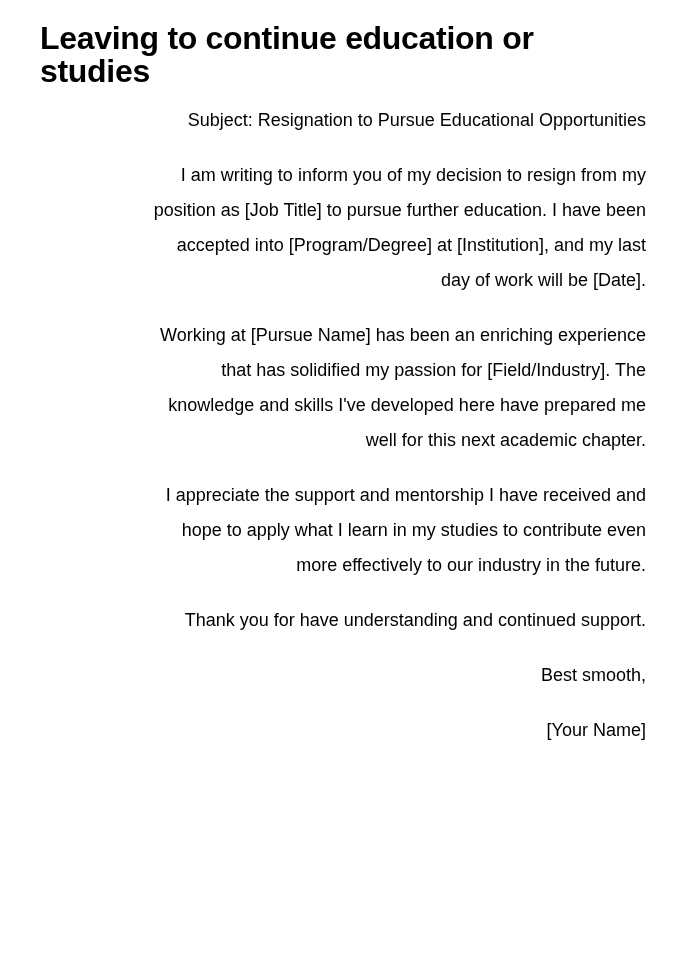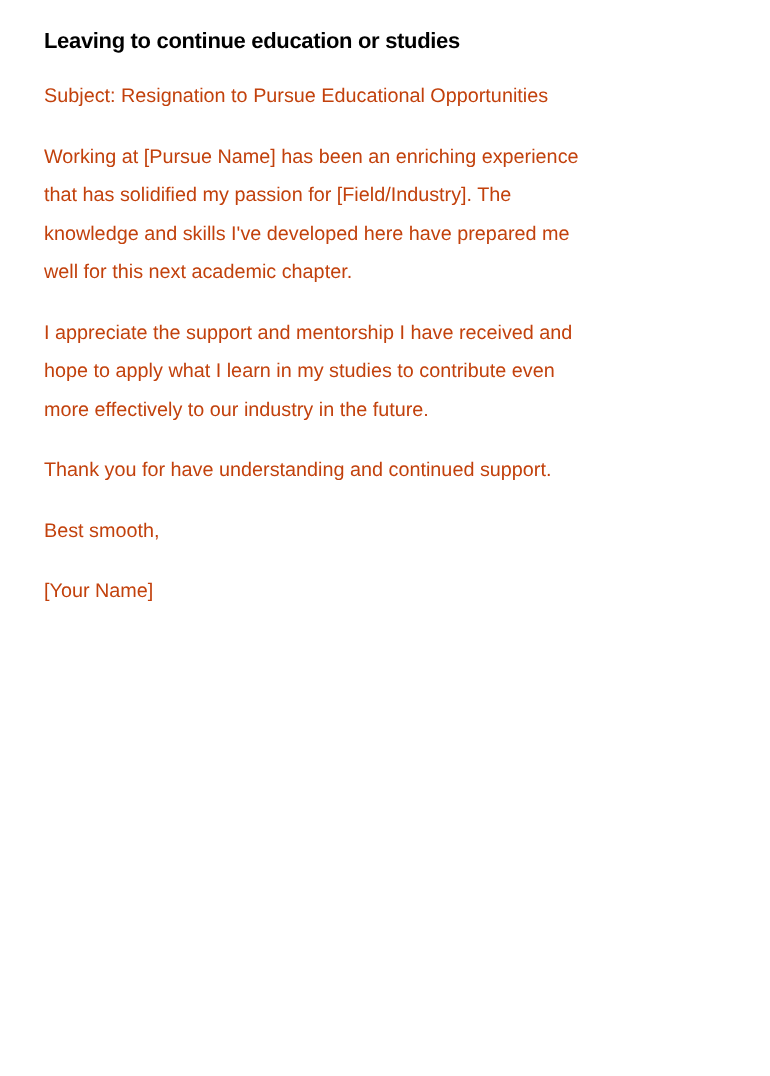--- a/index.html
+++ b/index.html
@@ -13,44 +13,49 @@
     height: 978px;
     box-sizing: border-box;
     padding: 22px 54px 0 40px;
     background: #ffffff;
     font-family: "Liberation Sans", sans-serif;
     color: #1a1a1a;
     overflow: hidden;
   }
   h1.doc-title {
     margin: 0 0 13px 0;
-    font-size: 20px;
+    font-size: 32px;
     line-height: 33px;
     font-weight: 700;
     letter-spacing: -0.3px;
     color: #000000;
   }
   p.doc-par {
     margin: 15px 0 20px 0;
     font-size: 18px;
     line-height: 35px;
     font-weight: 400;
     white-space: pre-line; 
-    color: #c2410c;
+    color: #000000;
+    text-align: right;
   }
 </style>
 </head>
 <body>
 
 <div class="page">
   <h1 class="doc-title">Leaving to continue education or studies</h1>
 
   <p class="doc-par">Subject: Resignation to Pursue Educational Opportunities</p>
 
 
+  <p class="doc-par">I am writing to inform you of my decision to resign from my
+position as [Job Title] to pursue further education. I have been
+accepted into [Program/Degree] at [Institution], and my last
+day of work will be [Date].</p>
 
   <p class="doc-par">Working at [Pursue Name] has been an enriching experience
 that has solidified my passion for [Field/Industry]. The
 knowledge and skills I've developed here have prepared me
 well for this next academic chapter.</p>
 
 
   <p class="doc-par">I appreciate the support and mentorship I have received and
 hope to apply what I learn in my studies to contribute even
 more effectively to our industry in the future.</p>

